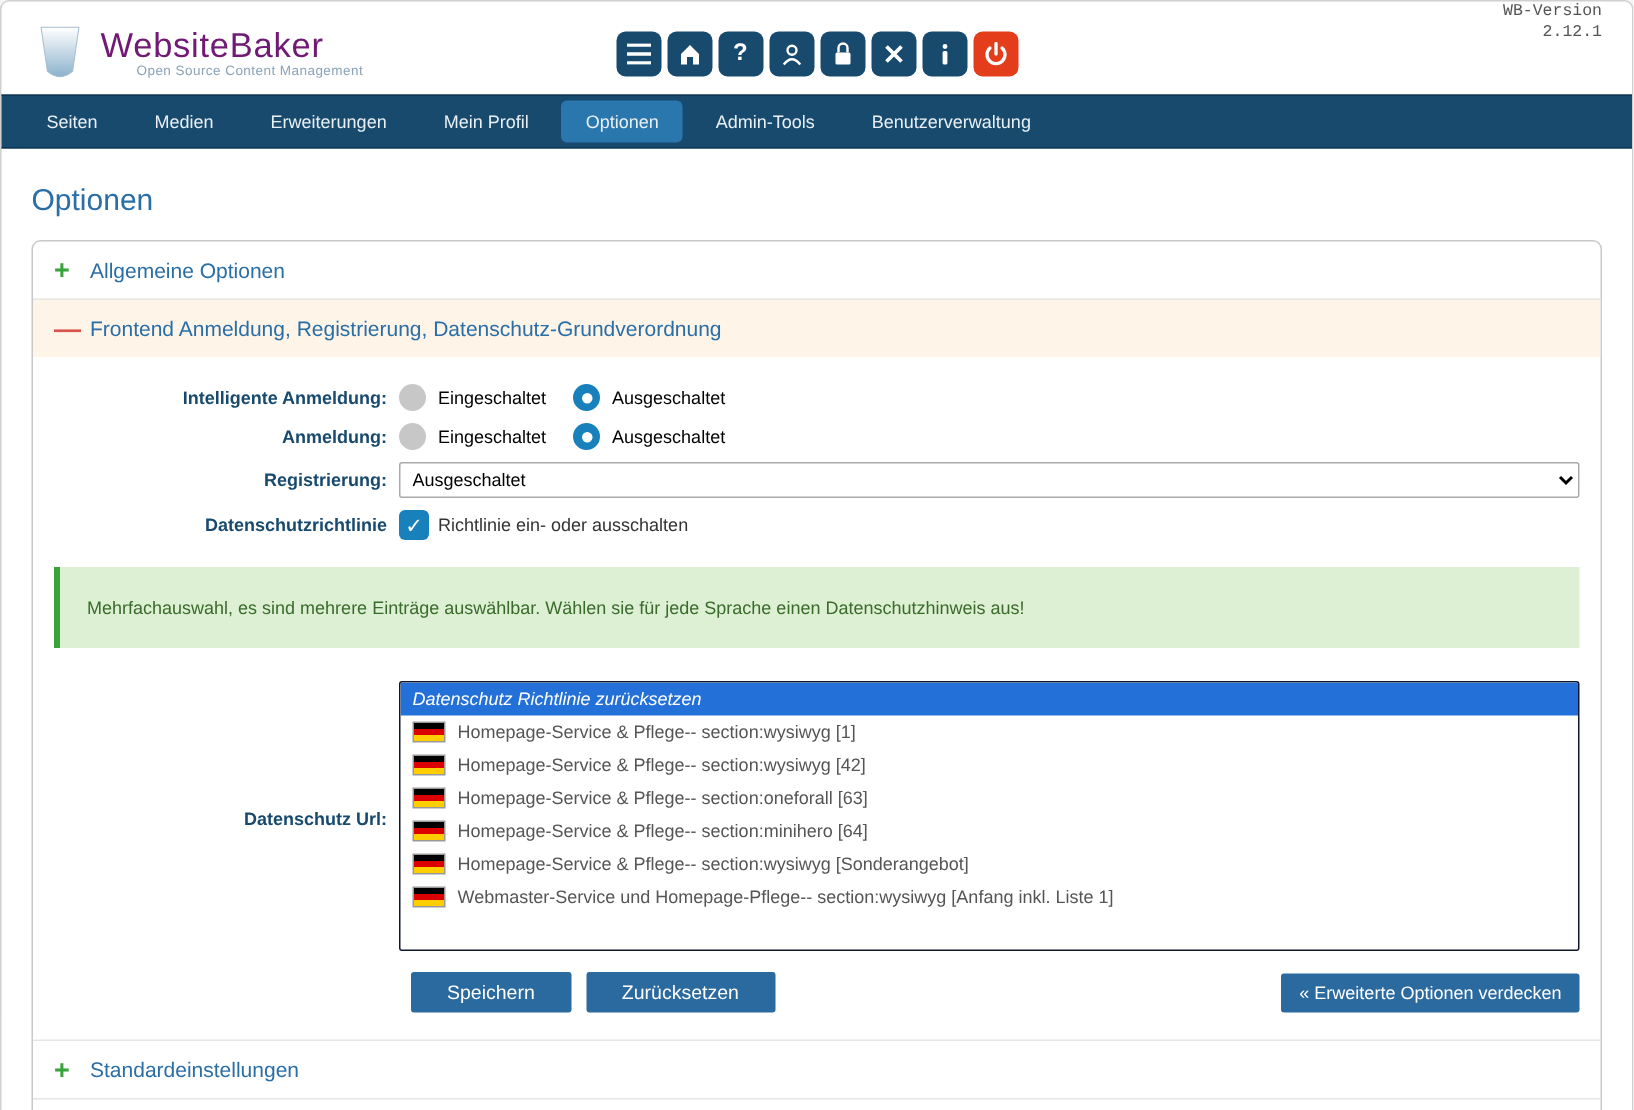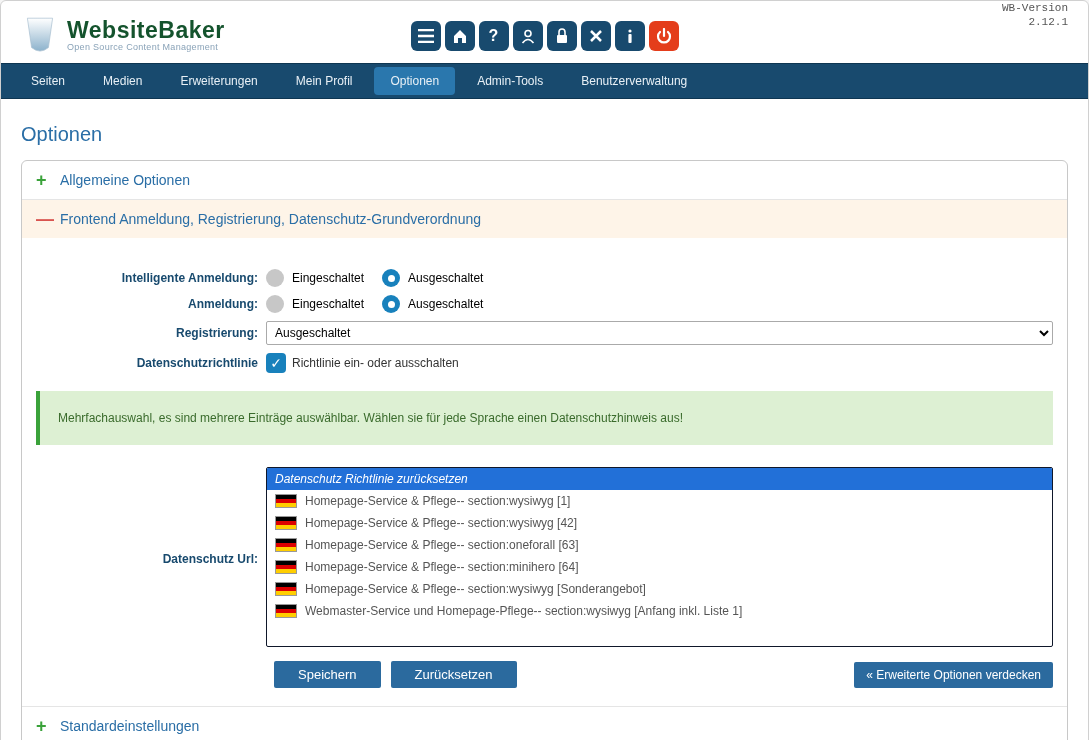--- a/index.html
+++ b/index.html
@@ -32,30 +32,31 @@
   .logo-icon {
     width: 42px;
     height: 42px;
   }
   .logo-text {
     display: flex;
     flex-direction: column;
     margin-left: 6px;
   }
   .logo-title {
-    color: #14532d;
+    color: #701a75;
     font-size: 23px;
-    font-weight: 700;
+    font-weight: 400;
     letter-spacing: 0.5px;
     line-height: 1;
   }
   .logo-sub {
     color: #8aa3b8;
     font-size: 9px;
     letter-spacing: 0.3px;
+    margin-left: 24px;
   }
   .toolbar-icons {
     position: absolute;
     left: 50%;
     transform: translateX(-50%);
     top: 20px;
     display: flex;
     gap: 4px;
   }
   .ticon {
@@ -134,21 +135,20 @@
     margin-right: 8px;
     line-height: 1;
   }
   .section-hdr .toggle-plus { color: #3aa23a; }
   .section-hdr .toggle-minus { color: #d9534f; }
   .section-hdr.open {
     background: #fef4e8;
   }
   .section-body {
     padding: 10px 14px 18px 14px;
-    margin-top: 13px;
   }
   .form-row {
     display: flex;
     align-items: center;
     margin: 8px 0;
   }
   .form-label {
     width: 230px;
     text-align: right;
     color: #184a6e;

